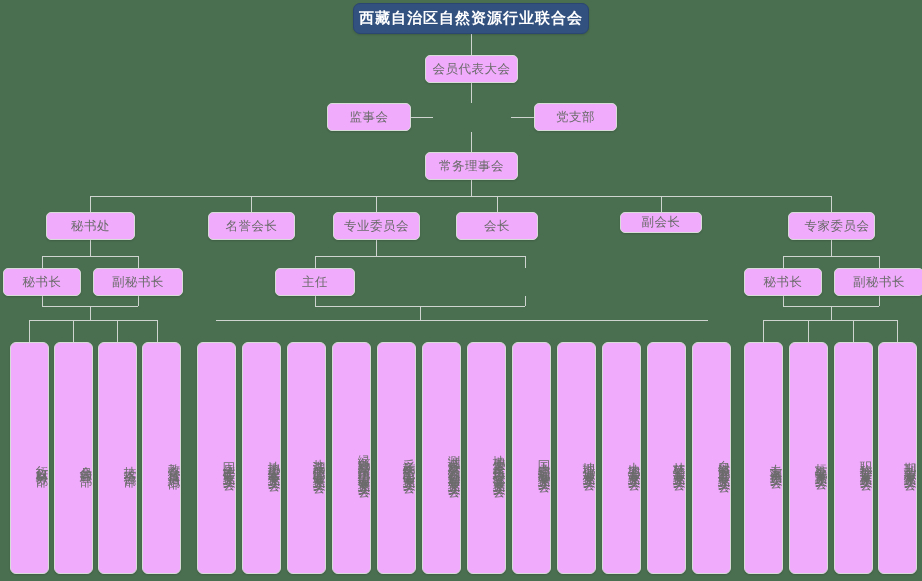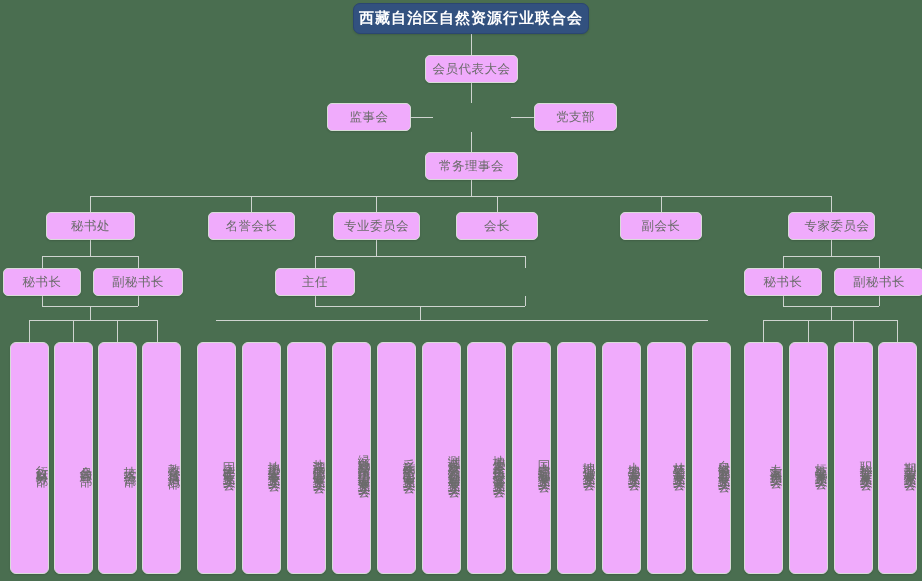--- a/index.html
+++ b/index.html
@@ -138,21 +138,21 @@
 
   <div class="node" style="left:327px; top:103px; width:84px; height:28px;">监事会</div>
   <div class="node" style="left:534px; top:103px; width:83px; height:28px;">党支部</div>
 
   <div class="node" style="left:425px; top:152px; width:93px; height:28px;">常务理事会</div>
 
   <div class="node" style="left:46px; top:212px; width:89px; height:28px;">秘书处</div>
   <div class="node" style="left:208px; top:212px; width:87px; height:28px;">名誉会长</div>
   <div class="node" style="left:333px; top:212px; width:87px; height:28px;">专业委员会</div>
   <div class="node" style="left:456px; top:212px; width:82px; height:28px;">会长</div>
-  <div class="node" style="left:620px; top:212px; width:82px; height:28px;">副会长</div>
+  <div class="node" style="left:620px; top:212px; width:82px; height:21px;">副会长</div>
   <div class="node" style="left:788px; top:212px; width:87px; height:28px;padding-left:11px;">专家委员会</div>
 
   <div class="node" style="left:3px; top:268px; width:78px; height:28px;">秘书长</div>
   <div class="node" style="left:93px; top:268px; width:90px; height:28px;">副秘书长</div>
   <div class="node" style="left:275px; top:268px; width:80px; height:28px;">主任</div>
   <div class="node" style="left:744px; top:268px; width:78px; height:28px;">秘书长</div>
   <div class="node" style="left:834px; top:268px; width:90px; height:28px;">副秘书长</div>
 
   <div class="node vert" style="left:10px; top:342px; width:39px; height:232px;">行政财务部</div>
   <div class="node vert" style="left:54px; top:342px; width:39px; height:232px;">会员管理部</div>

